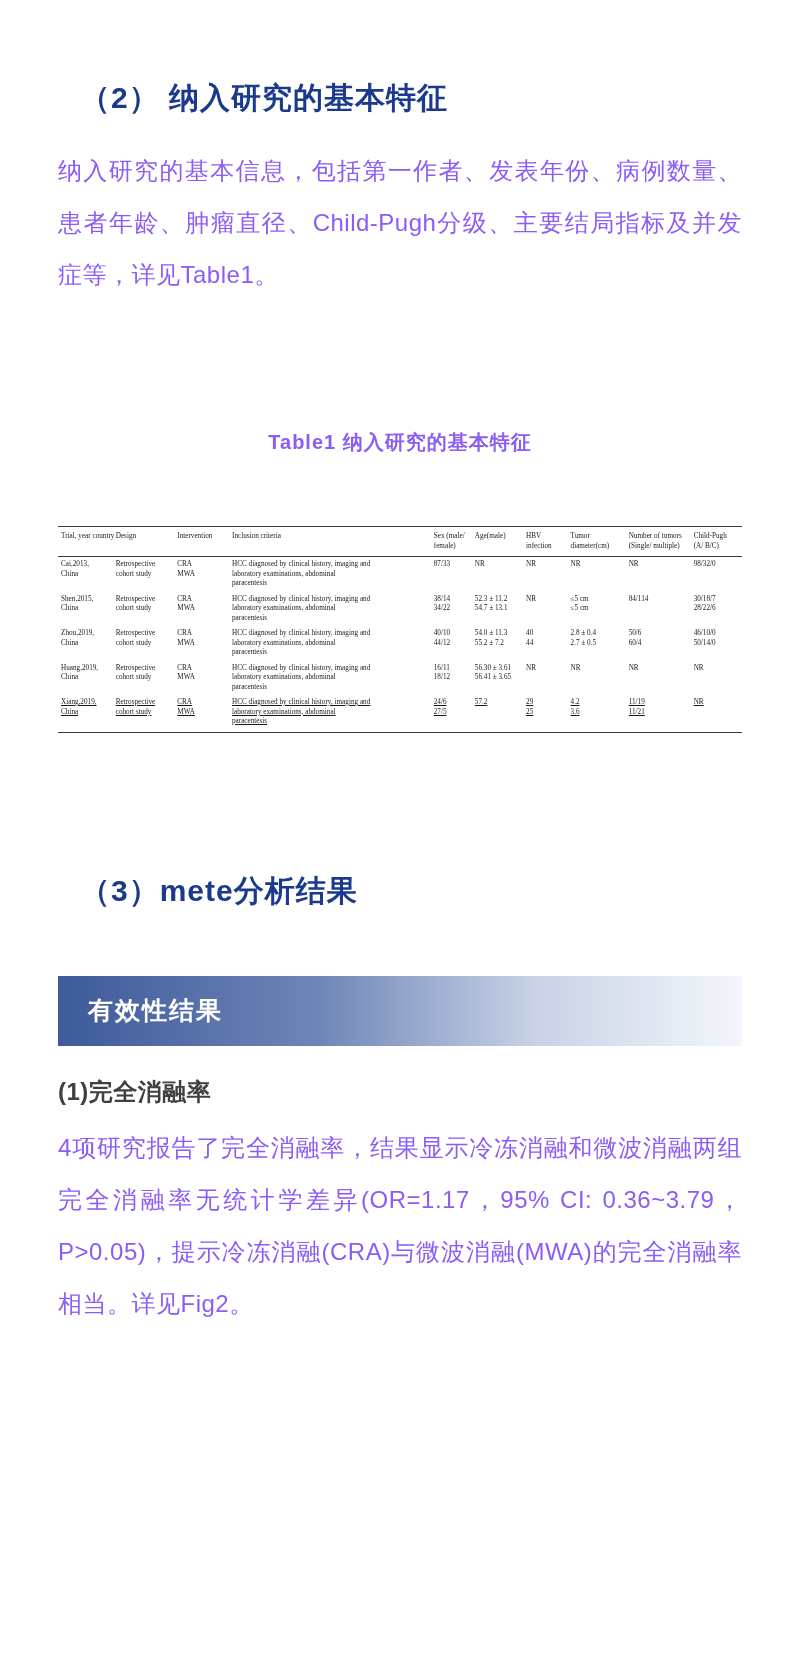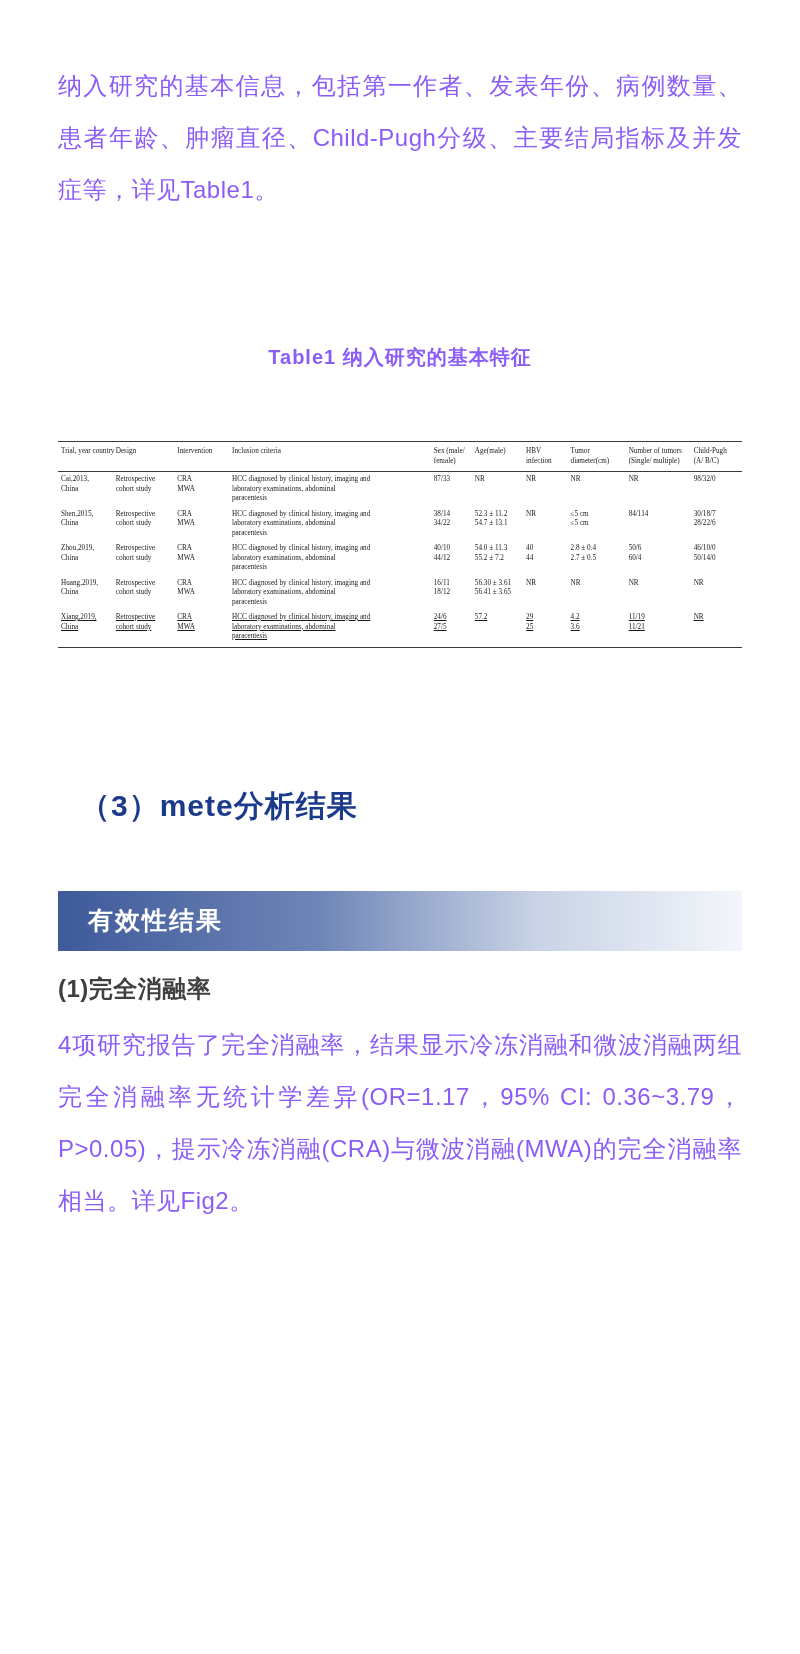--- a/index.html
+++ b/index.html
@@ -79,25 +79,25 @@
     border-bottom: 1.6px solid #3a3a3a;
   }
   .cellline {
     display: block;
     white-space: nowrap;
   }
   .spacer-lg { height: 120px; }
   .spacer-sm { height: 28px; }
 
   .banner {
-    height: 60px;
+    height: 70px;
     background: linear-gradient(90deg, #3e5a9a 0%, #6e85b7 38%, #c9d3e6 70%, #f3f6fb 100%);
     display: flex;
     align-items: center;
-    margin: 10px 0 22px 0;
+    margin: 10px 0 30px 0;
   }
   .banner-text {
     color: #ffffff;
     font-size: 25px;
     font-weight: bold;
     letter-spacing: 2px;
     padding-left: 30px;
   }
   .sub-heading {
     font-size: 24px;
@@ -105,20 +105,21 @@
     color: #404040;
     margin: 14px 0 14px 0;
     letter-spacing: 0.5px;
   }
 </style>
 </head>
 <body>
 
 <div class="page">
 
+  <h2 class="section-heading">（2） 纳入研究的基本特征</h2>
 
   <p class="body-text">纳入研究的基本信息，包括第一作者、发表年份、病例数量、患者年龄、肿瘤直径、Child-Pugh分级、主要结局指标及并发症等，详见Table1。</p>
 
   <div class="spacer-sm"></div>
 
   <div class="table-caption">Table1 纳入研究的基本特征</div>
 
   <div class="table-wrap">
     <table class="study-table">
       <colgroup>

